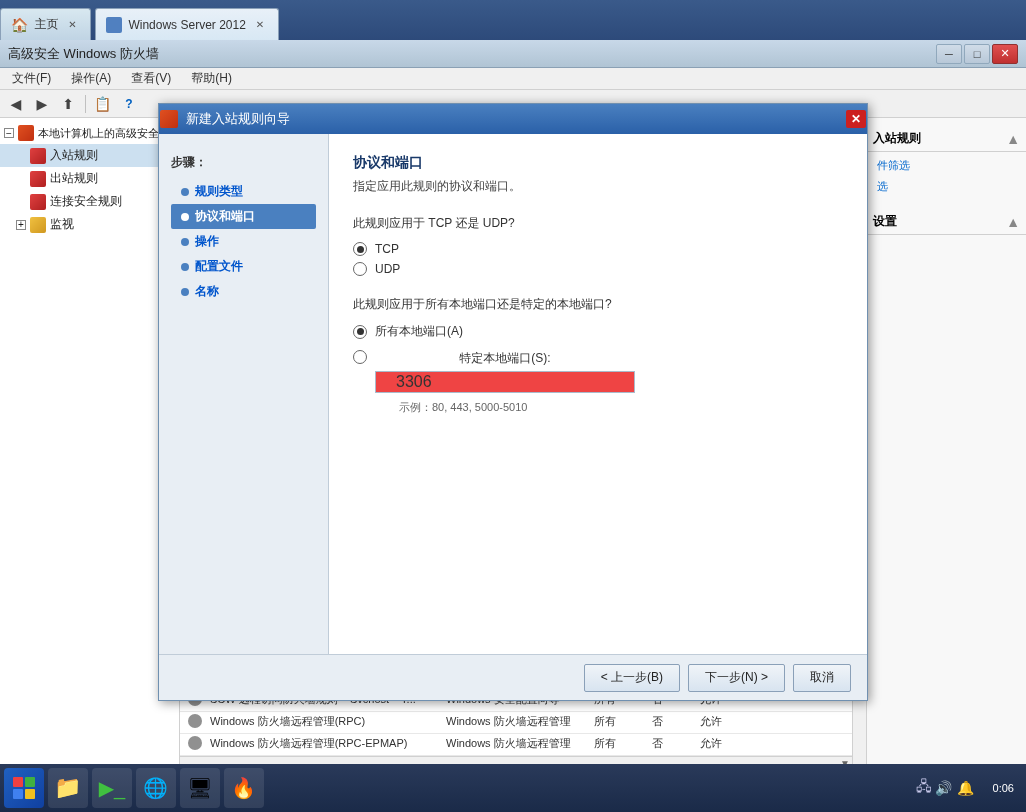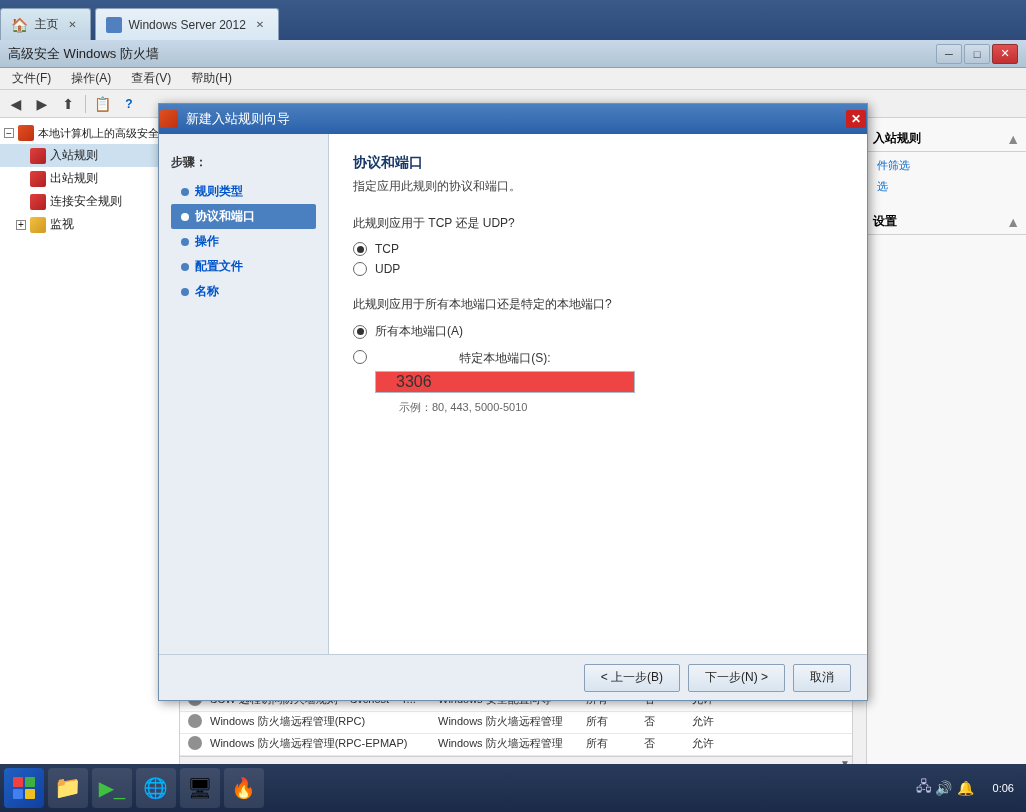--- a/index.html
+++ b/index.html
@@ -246,21 +246,21 @@
     }
     .row-icon {
       width: 14px;
       height: 14px;
       border-radius: 50%;
       background: #888;
       flex-shrink: 0;
     }
     .row-icon.gray { background: #909090; }
     .col-name { width: 220px; overflow: hidden; text-overflow: ellipsis; white-space: nowrap; }
-    .col-group { width: 140px; overflow: hidden; text-overflow: ellipsis; white-space: nowrap; }
+    .col-group { width: 140px; overflow: hidden; text-overflow: ellipsis; white-space: nowrap; margin-left: 8px; }
     .col-profile { width: 50px; }
     .col-enabled { width: 40px; }
     .col-action { width: 40px; }
 
     
     .scroll-v {
       position: absolute;
       right: 0;
       top: 0;
       bottom: 0;

